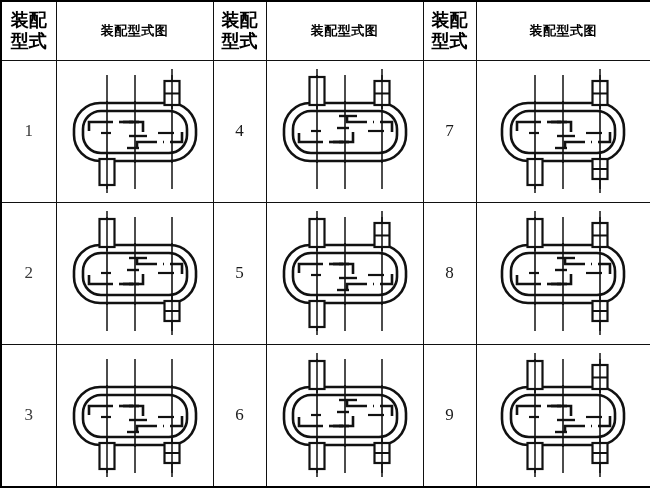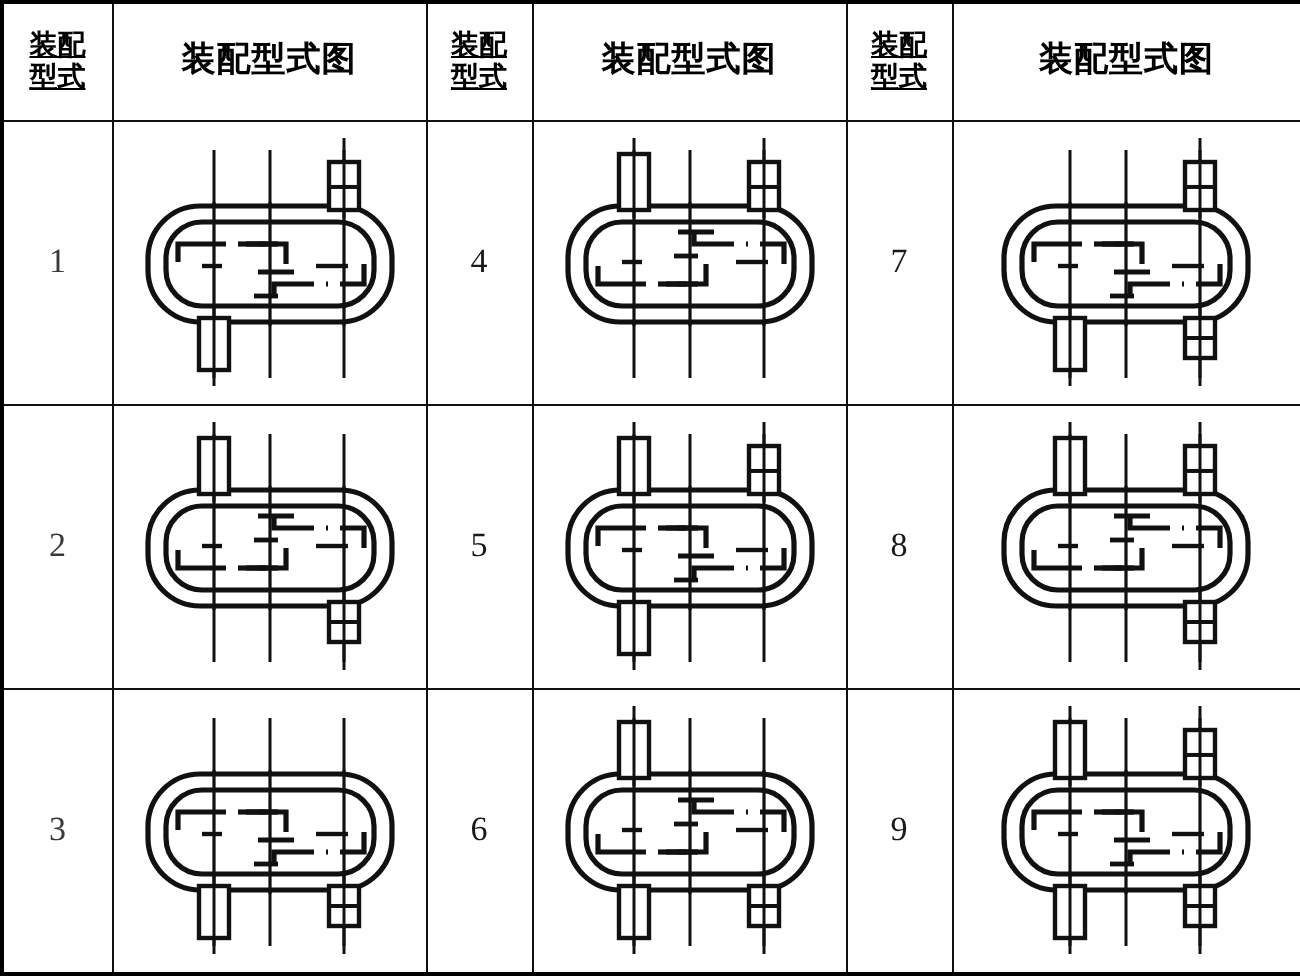--- a/index.html
+++ b/index.html
@@ -39,34 +39,33 @@
     background: #ffffff;
   }
 
   
   table.spec-table {
     border: 2px solid #000000;
   }
 
   th.hdr {
     font-weight: 700;
-    font-size: 17px;
+    font-size: 13px;
     line-height: 1.12;
     letter-spacing: 0.5px;
     height: 58px;
     color: #000;
   }
 
   th.hdr-narrow {
-    font-size: 14px;
+    font-size: 18px;
     line-height: 1.15;
     letter-spacing: 0px;
     padding: 0 2px;
     word-break: break-all;
-    text-decoration: underline;
   }
 
   th.hdr-narrow .ln { display: block; white-space: nowrap; }
 
   td.num {
     font-size: 17px;
     font-family: "Liberation Serif", "DejaVu Serif", serif;
     color: #1a1a1a;
   }
   td.num.faint { color: #3a3a3a; }

